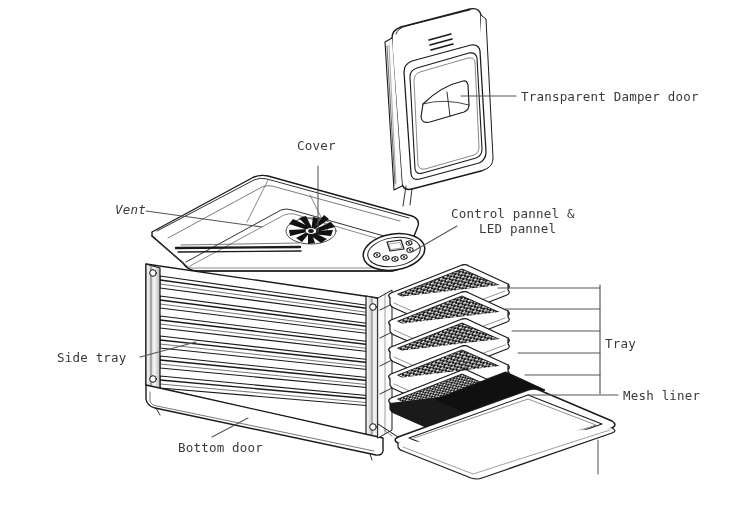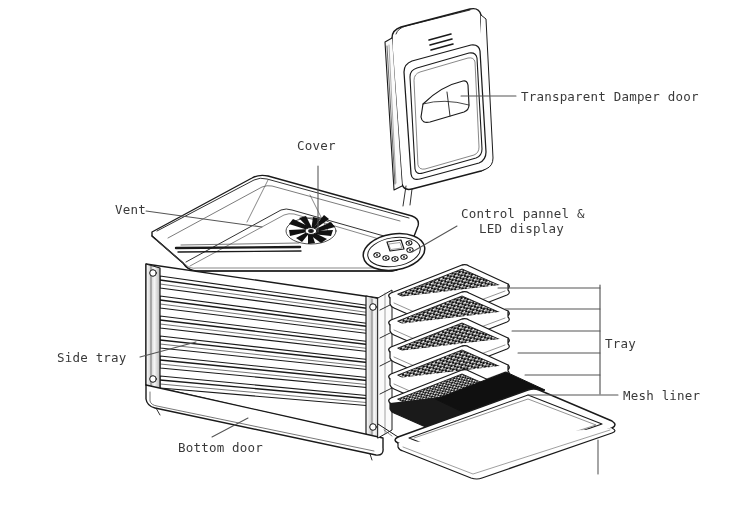--- a/index.html
+++ b/index.html
@@ -293,24 +293,24 @@
 
         <path d="M598,440 L598,474"></path>
       </g>
     </g>
   </svg>
 
   <div class="lbl" style="left:521px;top:89px;">Transparent Damper door</div>
 
   <div class="lbl" style="left:297px;top:138px;">Cover</div>
 
-  <div class="lbl" style="left:115px;top:202px;">Vent</div>
-
-  <div class="lbl" style="left:461px;top:206px;text-align:center;">Control pannel &amp;</div>
-  <div class="lbl" style="left:479px;top:221px;">LED display</div>
+  <div class="lbl" style="left:115px;top:202px;font-style:italic;">Vent</div>
+
+  <div class="lbl" style="left:451px;top:206px;text-align:center;">Control pannel &amp;</div>
+  <div class="lbl" style="left:479px;top:221px;">LED pannel</div>
 
   <div class="lbl" style="left:57px;top:350px;">Side tray</div>
 
   <div class="lbl" style="left:178px;top:440px;">Bottom door</div>
 
   <div class="lbl" style="left:605px;top:336px;">Tray</div>
 
   <div class="lbl" style="left:623px;top:388px;text-align:right;">Mesh liner</div>
 
 

